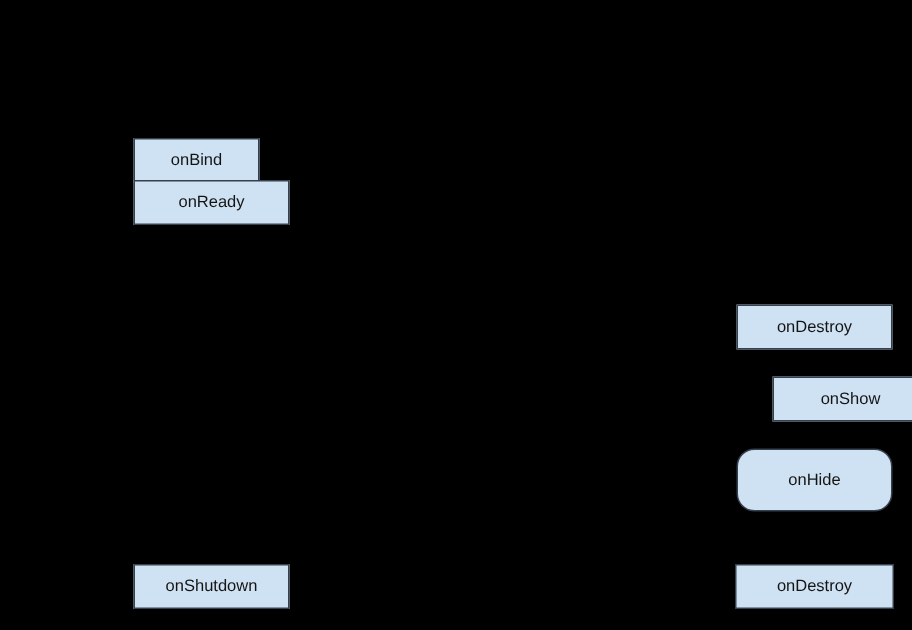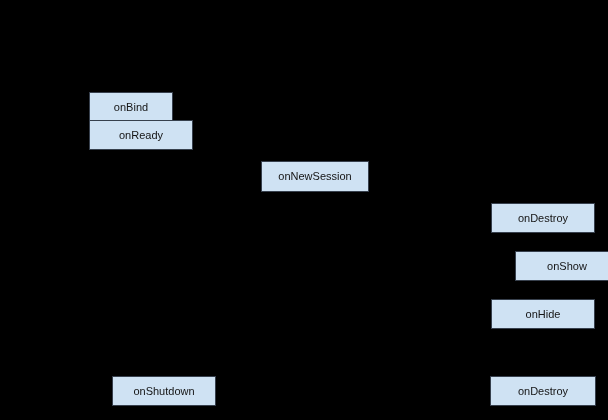--- a/index.html
+++ b/index.html
@@ -26,33 +26,32 @@
     display: flex;
     align-items: center;
     justify-content: center;
     white-space: nowrap;
   }
   .n-onbind       { left: 89px;  top: 92px;  width: 84px; height: 30px; }
   .n-onready      { left: 89px;  top: 120px; width: 104px; height: 30px; }
   .n-onnewsession { left: 261px; top: 161px; width: 108px; height: 31px; }
   .n-oncreate     { left: 491px; top: 203px; width: 104px; height: 30px; }
   .n-onshow       { left: 515px; top: 251px; width: 104px; height: 30px; }
-  .n-onhide       { left: 491px; top: 299px; width: 104px; height: 30px; }
-  .n-onshutdown   { left: 89px;  top: 376px; width: 104px; height: 30px; margin-left: 23px; }
+  .n-onhide       { left: 491px; top: 299px; width: 104px; height: 42px; border-radius: 12px; }
+  .n-onshutdown   { left: 89px;  top: 376px; width: 104px; height: 30px; }
   .n-ondestroy    { left: 490px; top: 376px; width: 106px; height: 30px; }
 </style>
 </head>
 <body>
 
 <div class="canvas">
   <div class="node n-onbind">onBind</div>
 
   <div class="node n-onready">onReady</div>
 
-  <div class="node n-onnewsession">onNewSession</div>
 
   <div class="node n-oncreate">onDestroy</div>
 
   <div class="node n-onshow">onShow</div>
 
   <div class="node n-onhide">onHide</div>
 
   <div class="node n-onshutdown">onShutdown</div>
 
   <div class="node n-ondestroy">onDestroy</div>

